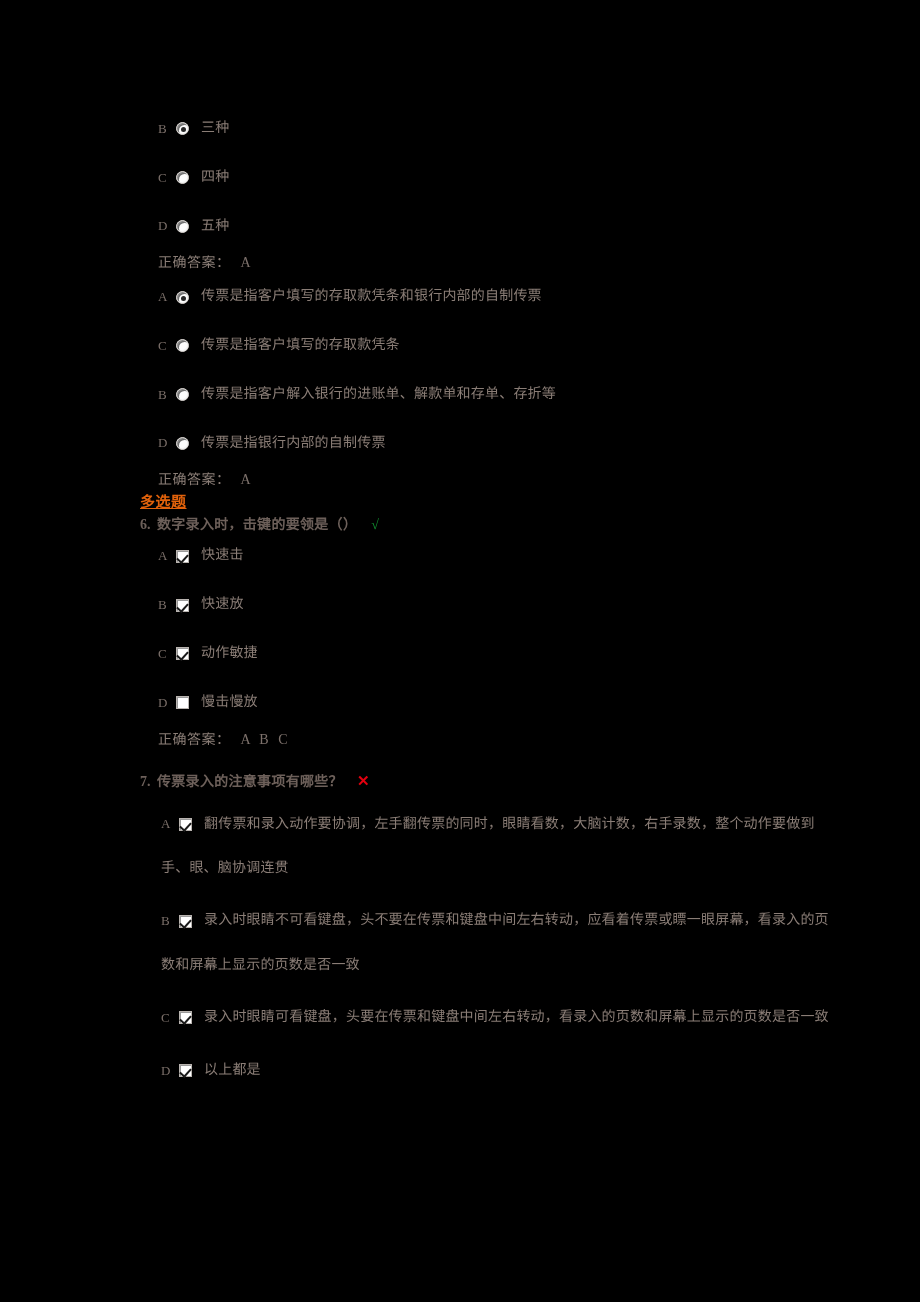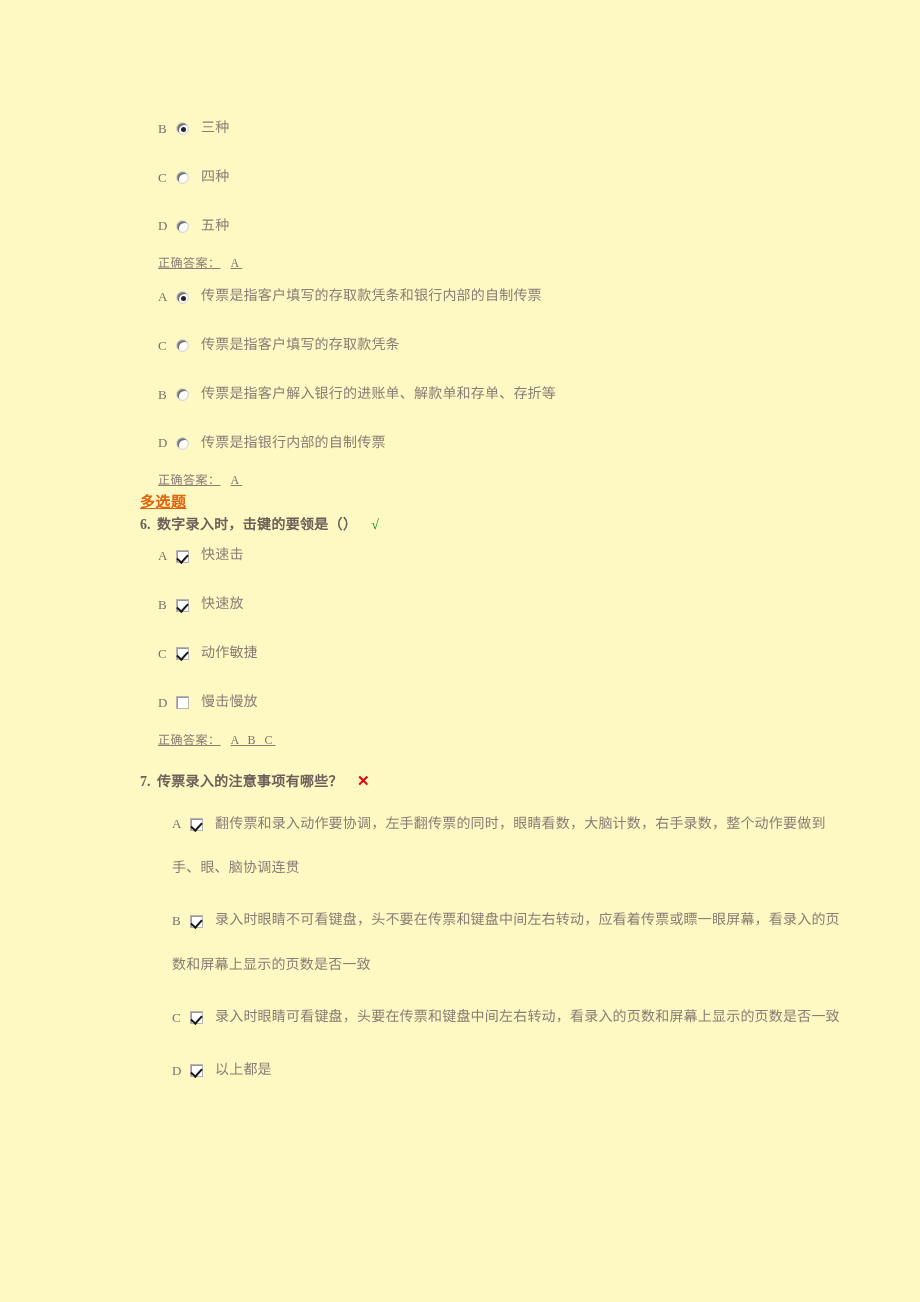--- a/index.html
+++ b/index.html
@@ -16,21 +16,21 @@
     position: relative;
     overflow: hidden;
   }
 
   .page {
     position: absolute;
     left: 0;
     top: 0;
     width: 920px;
     height: 1302px;
-    background: #fef9c3;
+    background: #000000;
   }
 
   .quiz {
     position: absolute;
     left: 140px;
     top: 118px;
     width: 652px;
   }
 
   
@@ -130,24 +130,23 @@
     font-weight: bold;
     font-size: 14px;
     vertical-align: baseline;
   }
   .mark.correct { color: #118c2e; }
   .mark.wrong  { color: #e3000f; font-size: 15px; }
 
   
   .answer {
     margin: 18px 0 4px 18px;
-    font-size: 12px;
+    font-size: 14px;
     color: #8a7d76;
     line-height: 18px;
-    text-decoration: underline;
   }
   .answer .ans-label { letter-spacing: 0.5px; }
   .answer .ans-value {
     margin-left: 10px;
     font-family: "Liberation Serif", serif;
     letter-spacing: 3px;
     color: #7d716b;
   }
 
   
@@ -155,21 +154,21 @@
     margin: 2px 0 4px 0;
     font-size: 15px;
     font-weight: bold;
     color: #e2620b;
     letter-spacing: 0.5px;
     line-height: 18px;
     text-decoration: underline;
   }
 
   .opt-list { margin: 0 0 0 18px; padding: 0; }
-  .opt-list.wide { margin-left: 32px; }
+  .opt-list.wide { margin-left: 21px; }
 
   
   .option.wrap {
     text-indent: 0;
     margin-left: -18px;
     padding-left: 18px;
     width: 670px;
     line-height: 44px;
   }
   .option.wrap .opt-text { line-height: 44px; }

